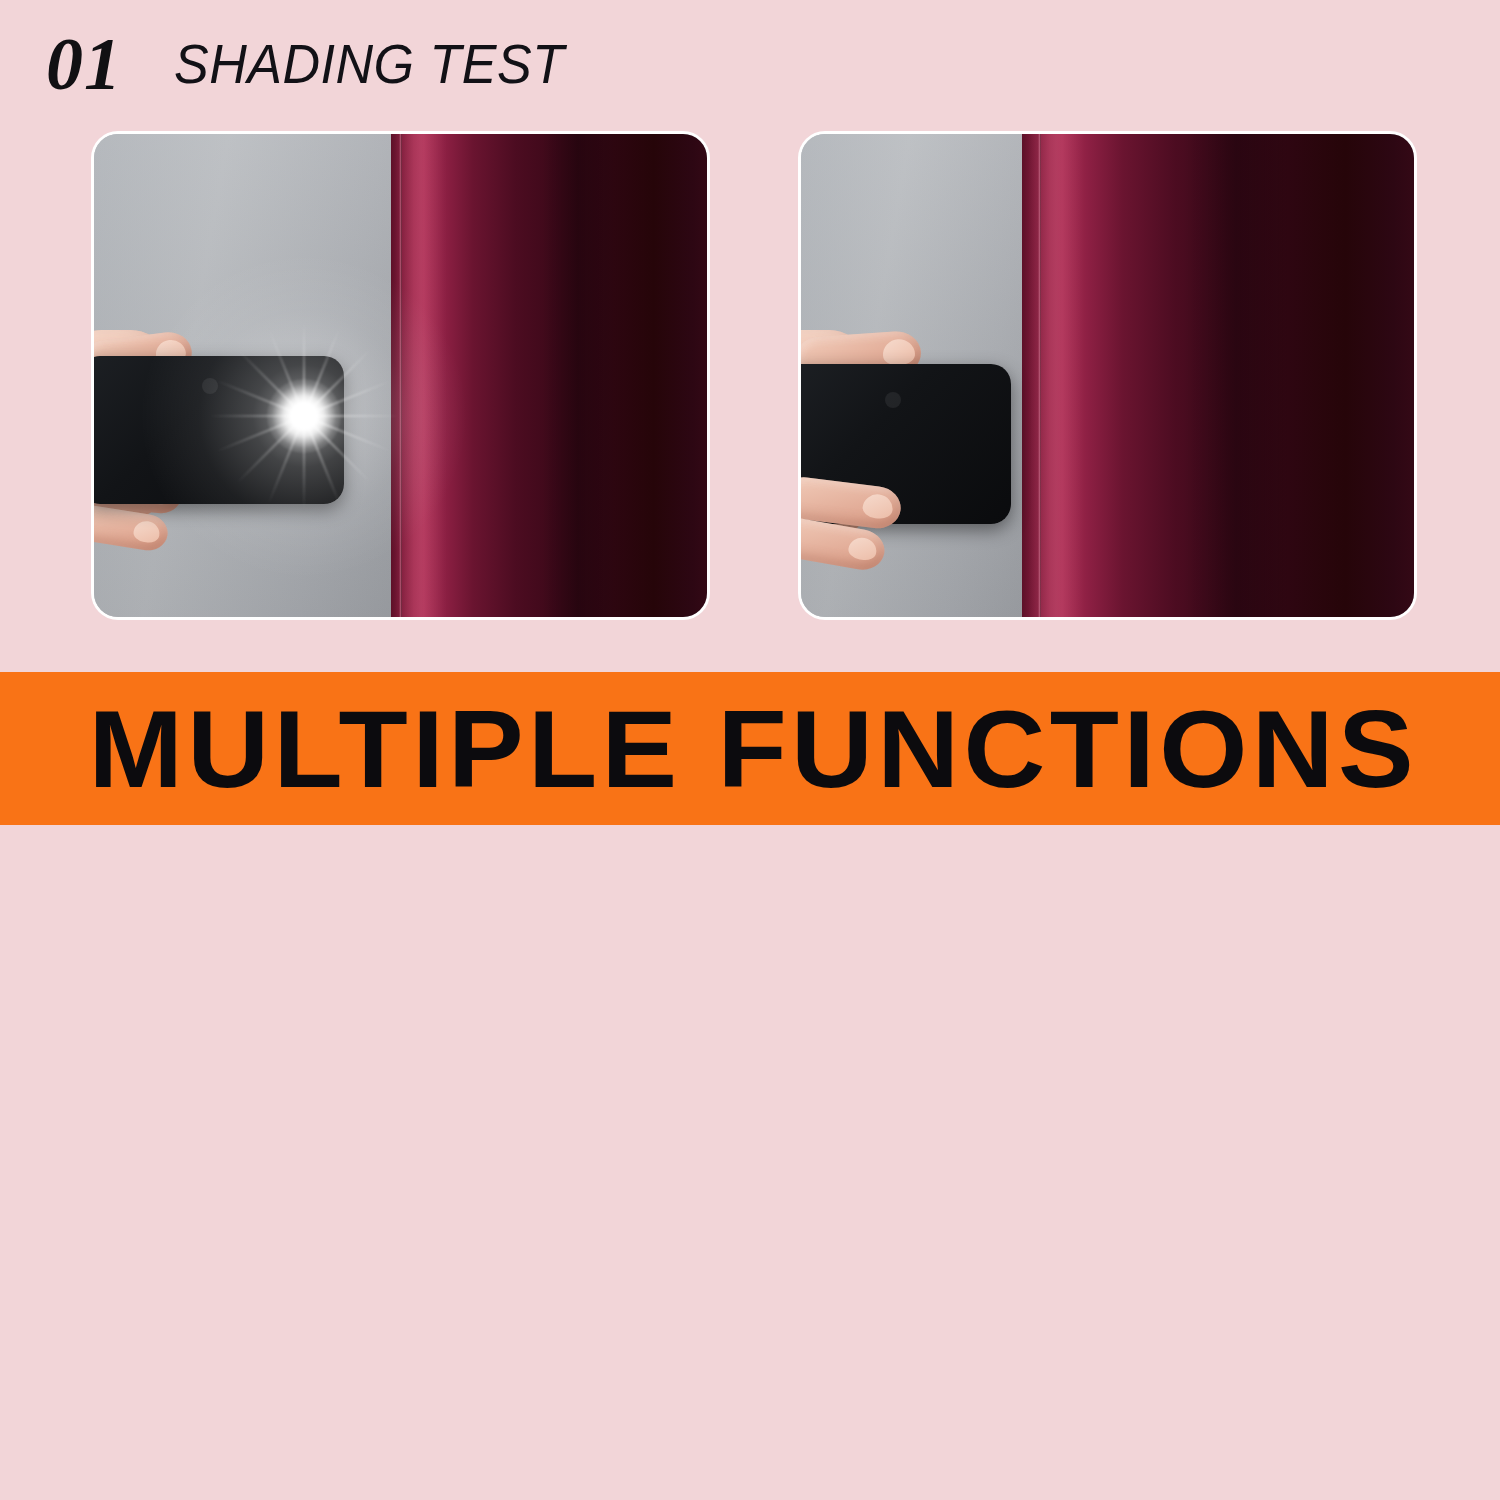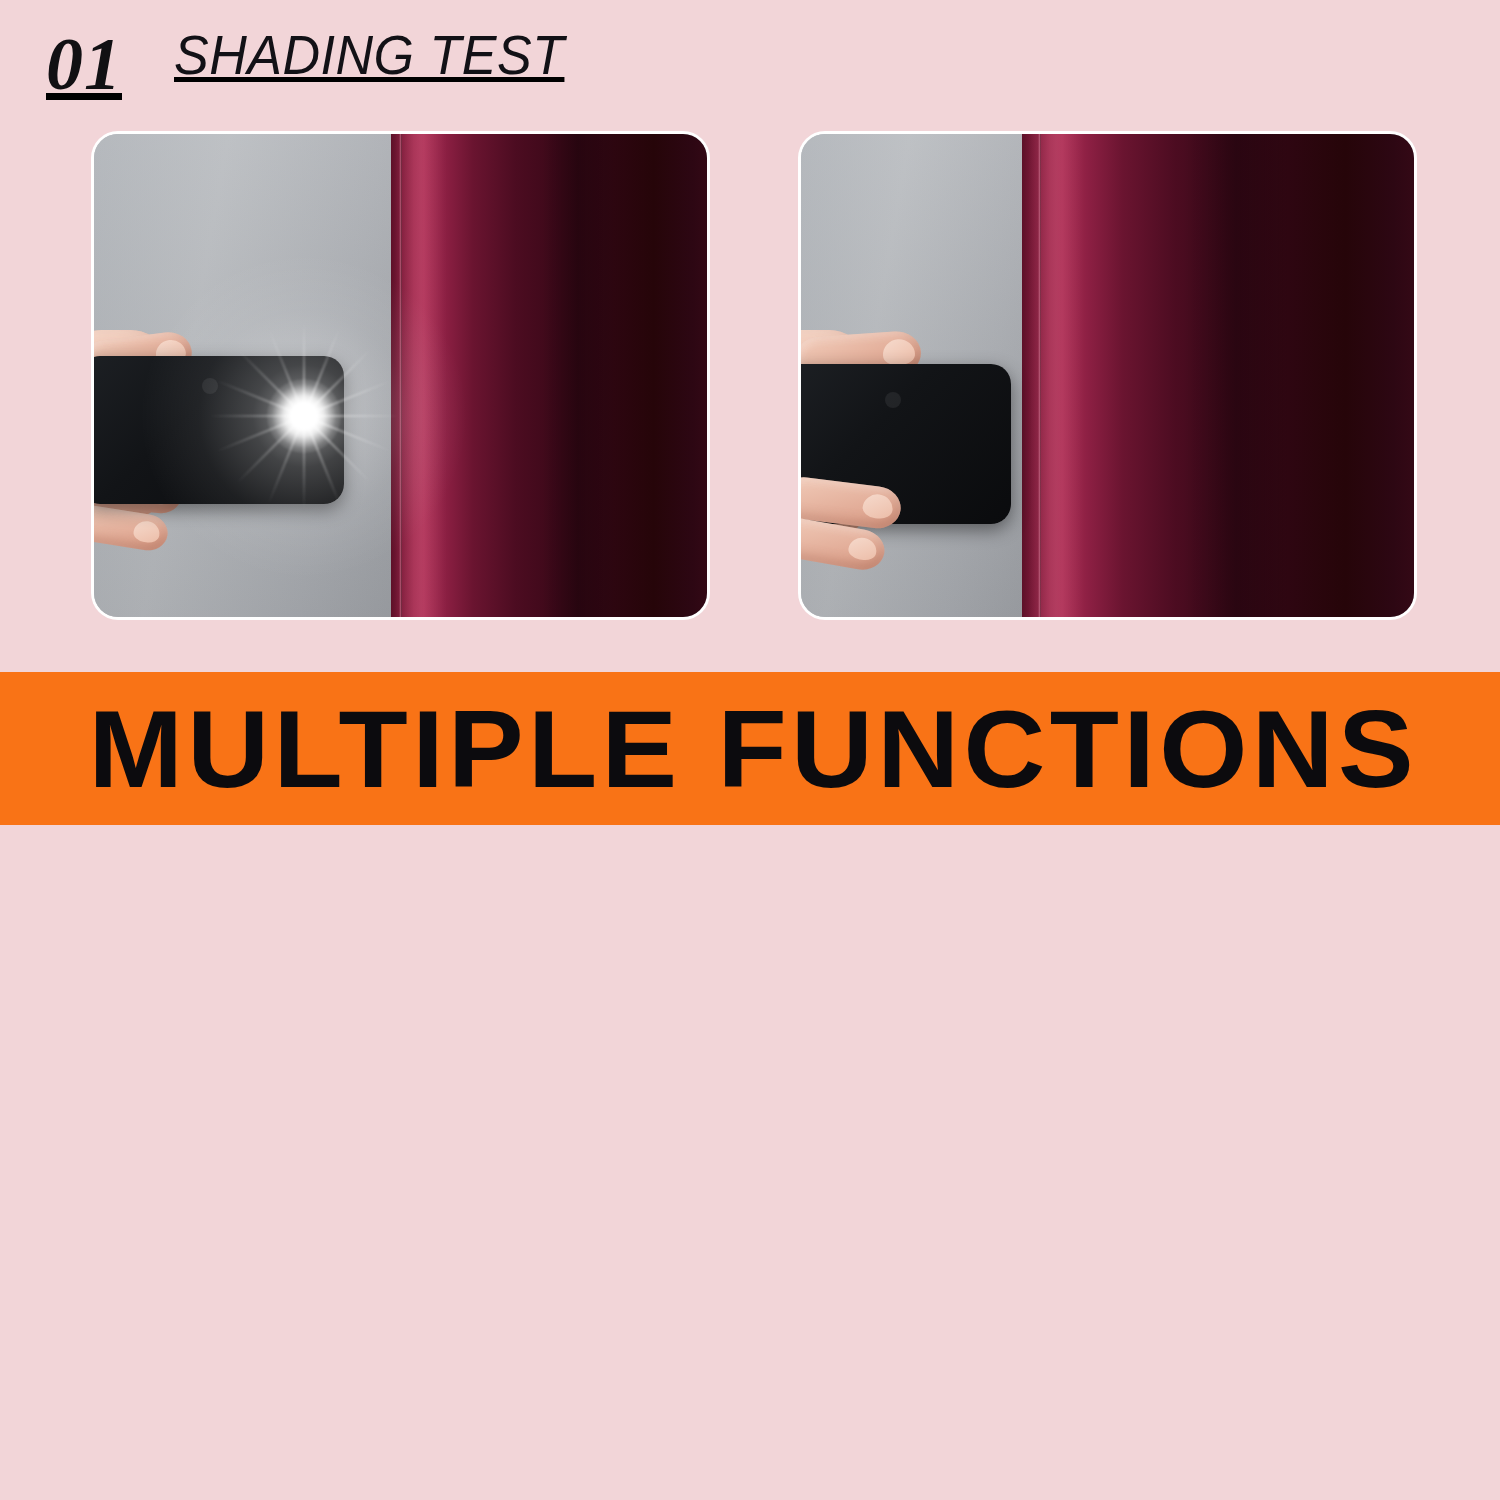--- a/index.html
+++ b/index.html
@@ -22,23 +22,22 @@
     width: 1500px;
     background: #f2d5d8;
   }
   #section-shading { top: 0; height: 672px; }
   #section-sound   { top: 825px; height: 675px; }
 
   
   .heading {
     position: absolute;
     display: flex;
-    align-items: flex-start;
+    align-items: center;
     white-space: nowrap;
-    text-decoration: underline;
   }
   #heading-shading { left: 46px; top: 27px; }
 
   .heading-number {
     font-family: "Liberation Serif", serif;
     font-style: italic;
     font-weight: 700;
     font-size: 74px;
     line-height: 1;
     color: #111013;

